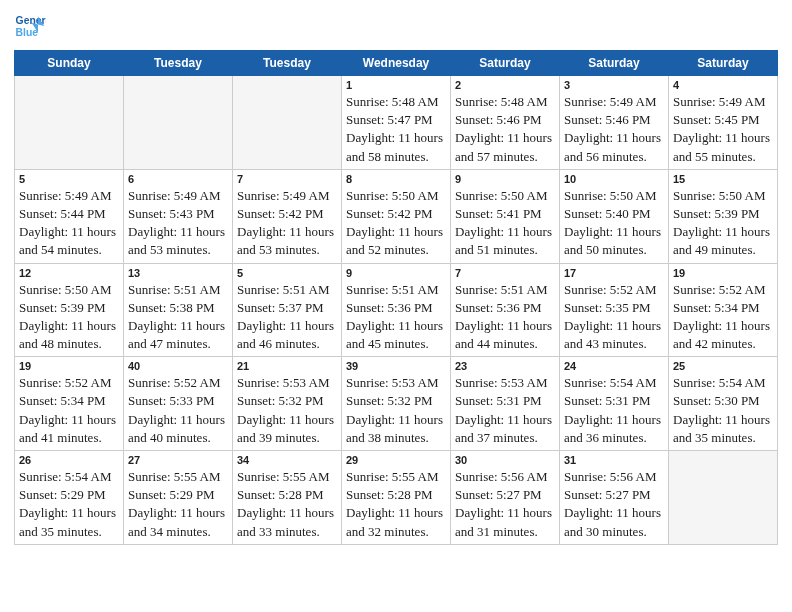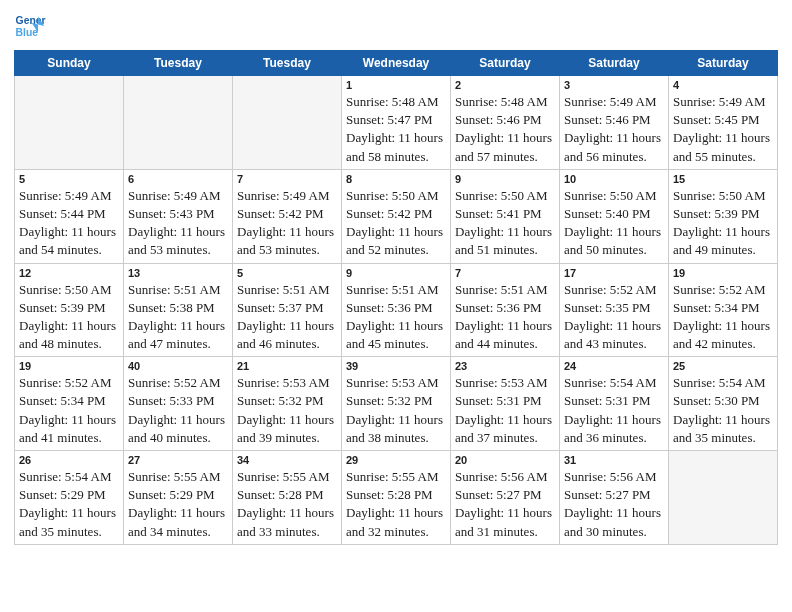--- a/index.html
+++ b/index.html
@@ -320,21 +320,21 @@
 and 33 minutes.</div>
           </td>
           <td>
             <span class="day-num">29</span>
             <div class="cell-text" style="white-space: pre-line;">Sunrise: 5:55 AM
 Sunset: 5:28 PM
 Daylight: 11 hours
 and 32 minutes.</div>
           </td>
           <td>
-            <span class="day-num">20</span>
+            <span class="day-num">30</span>
             <div class="cell-text" style="white-space: pre-line;">Sunrise: 5:56 AM
 Sunset: 5:27 PM
 Daylight: 11 hours
 and 31 minutes.</div>
           </td>
           <td>
             <span class="day-num">31</span>
             <div class="cell-text" style="white-space: pre-line;">Sunrise: 5:56 AM
 Sunset: 5:27 PM
 Daylight: 11 hours

